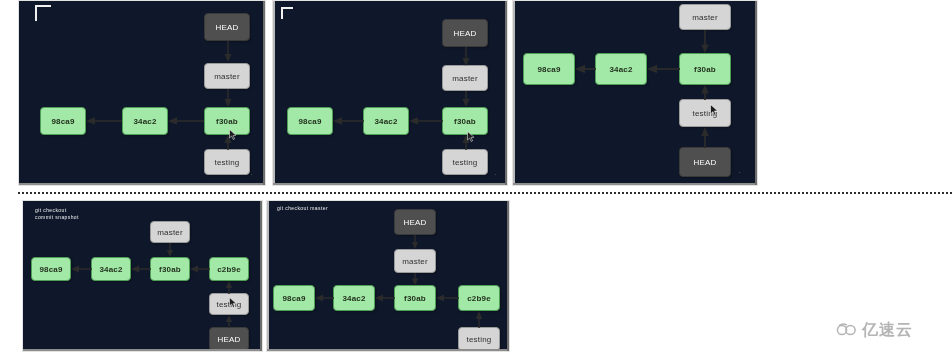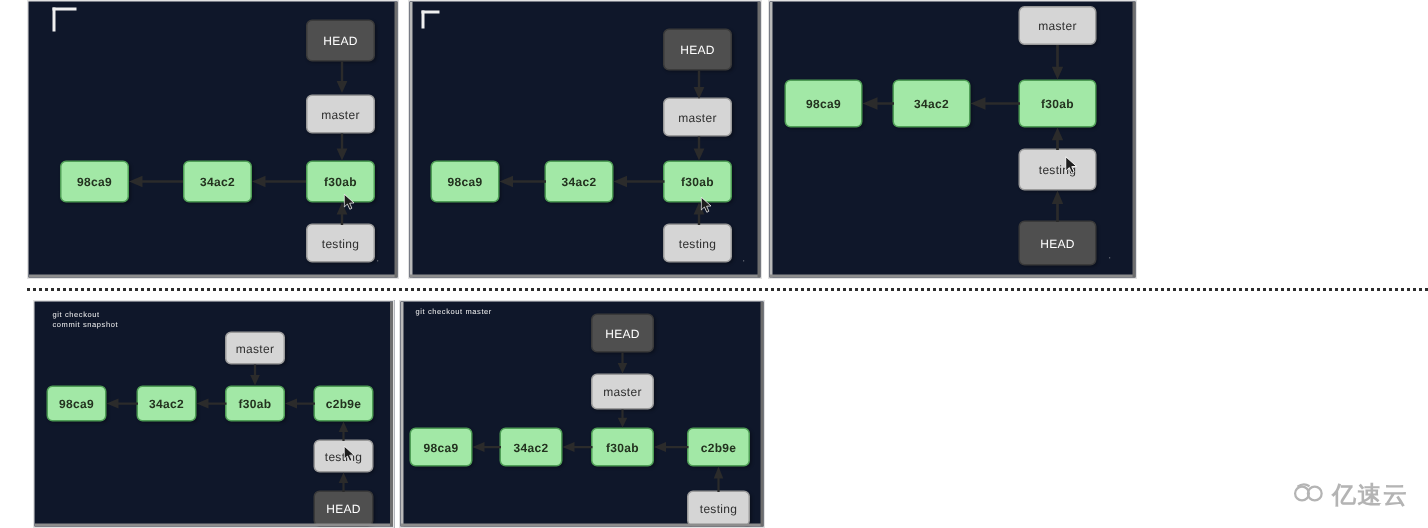--- a/index.html
+++ b/index.html
@@ -380,21 +380,21 @@
         </svg>
     </div>
     <div class="arrow" style="left:48px; top:91px;">
       <svg width="19" height="12">
           <path d="M19 6 L7 6" stroke="#2b2b2b" stroke-width="1.5" fill="none"></path>
           <path d="M0 6 L8 2.6 L8 9.4 Z" fill="#2b2b2b"></path>
         </svg>
     </div>
   </div>
 
-  <div class="watermark" style="left:862px; top:320px;">
+  <div class="watermark" style="left:836px; top:320px;">
     <span>
       <svg width="22" height="14" viewBox="0 0 22 14">
         <circle cx="6" cy="8" r="4.6" fill="none" stroke="#b4b4b4" stroke-width="1.5"></circle>
         <circle cx="14.5" cy="8" r="4.6" fill="none" stroke="#b4b4b4" stroke-width="1.5"></circle>
         <path d="M3 3.5 Q7 0.6 11 3.2" fill="none" stroke="#b4b4b4" stroke-width="1.5"></path>
       </svg>
     </span>
     <span class="wm-text">亿速云</span>
   </div>
 

